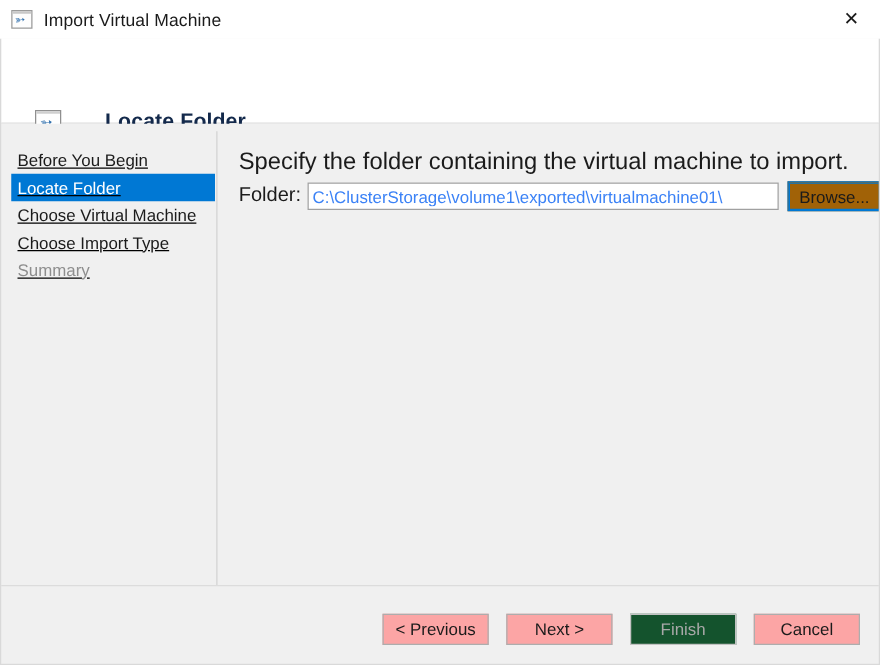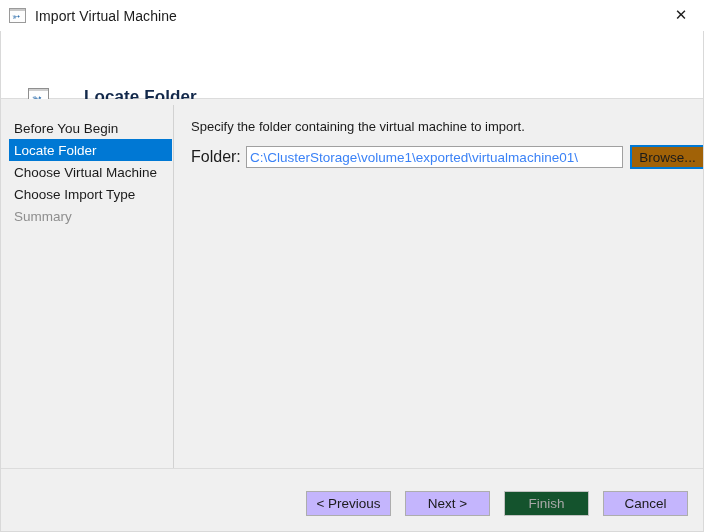--- a/index.html
+++ b/index.html
@@ -149,20 +149,21 @@
     width: 1px;
     height: 363px;
     background: #d2d2d2;
   }
 
   
   .sidebar {
     position: absolute;
     left: 0; top: 18px;
     width: 172px;
+    text-decoration: underline;
   }
   .nav-item {
     height: 22px;
     display: flex;
     align-items: center;
     padding-left: 13px;
     font-size: 13.5px;
     color: #1b1b1b;
     box-sizing: border-box;
     cursor: default;
@@ -180,21 +181,21 @@
 
   
   .content {
     position: absolute;
     left: 173px; top: 0;
     right: 0; bottom: 0;
   }
   .instruction {
     position: absolute;
     left: 17px; top: 20px;
-    font-size: 13px;
+    font-size: 19px;
     color: #1b1b1b;
   }
   .folder-row {
     position: absolute;
     left: 17px; top: 46px;
     display: flex;
     align-items: center;
   }
   .folder-label {
     font-size: 16px;
@@ -242,21 +243,21 @@
   .footer-buttons {
     position: absolute;
     right: 15px; top: 22px;
     display: flex;
     gap: 14px;
   }
   .btn {
     width: 85px;
     height: 25px;
     box-sizing: border-box;
-    background: #c4b5fd;
+    background: #fca5a5;
     border: 1px solid #adadad;
     font-family: "Liberation Sans", sans-serif;
     font-size: 13.5px;
     color: #1b1b1b;
     cursor: default;
     padding: 0;
   }
   .btn.disabled {
     color: #a8a8a8;
     background: #14532d;

